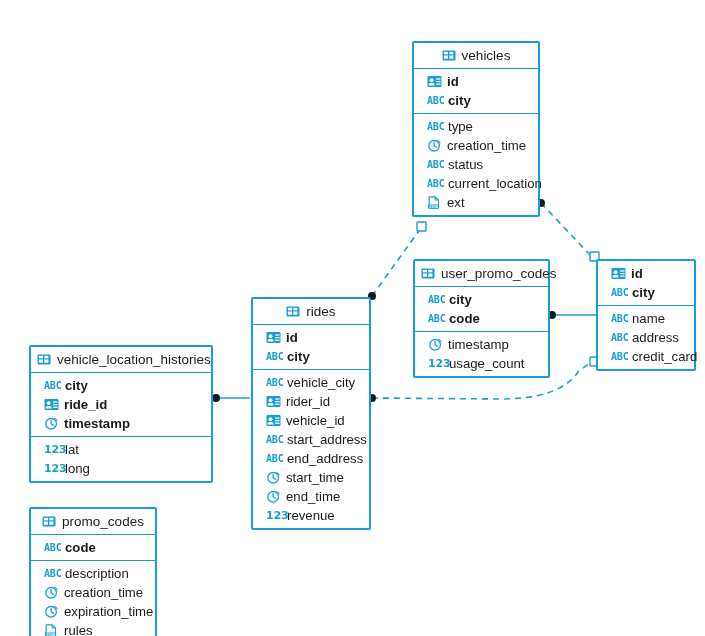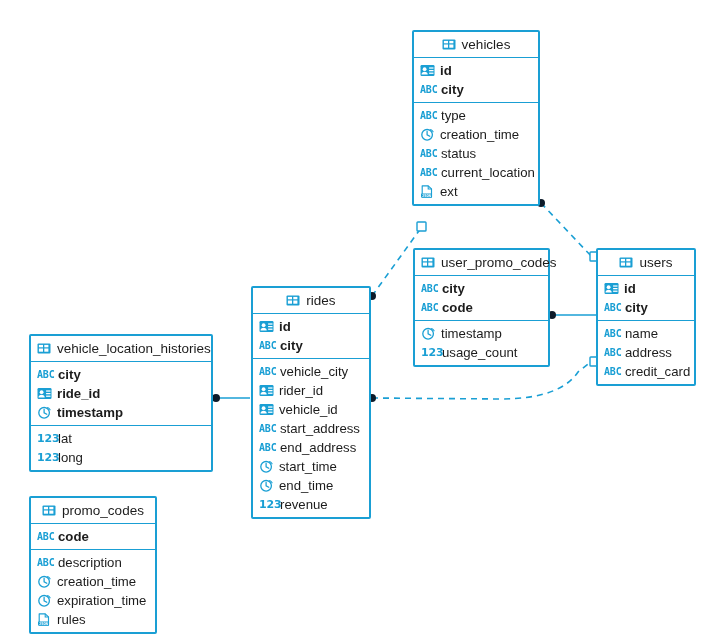--- a/index.html
+++ b/index.html
@@ -14,36 +14,37 @@
   #canvas{position:absolute;inset:0;}
   svg.links{position:absolute;left:0;top:0;width:705px;height:636px;pointer-events:none;}
 
   
   .tbl{
     position:absolute;
     box-sizing:border-box;
     border:2px solid #1a9fd4;
     background:#ffffff;
     border-radius:2px;
+    margin-top:11px;
   }
   .tbl-title{
     display:flex;align-items:center;justify-content:center;
     gap:6px;
     height:26px;
     border-bottom:1.5px solid #1a9fd4;
     box-sizing:border-box;
     padding:0 6px;
     font-size:13.5px;
     color:#1c1c1c;
     white-space:nowrap;
   }
   .tbl-title.left{justify-content:flex-start;}
   .sec{
     box-sizing:border-box;
-    padding:3px 0 3px 1px;
+    padding:3px 0 3px 8px;
   }
   .sec.keys{border-bottom:1.5px solid #1a9fd4;}
   .row{
     display:flex;align-items:center;
     gap:5px;
     height:19px;
     padding:0 6px 0 5px;
     font-size:13.2px;
     color:#1c1c1c;
     white-space:nowrap;
@@ -213,32 +214,20 @@
             </span>
             <span>timestamp</span>
           </div>
           <div class="row">
             <span class="ic ic-123">123</span>
             <span>usage_count</span>
           </div>
         </div>
       </div>
       <div class="tbl" style="left: 596px; top: 248px; width: 100px;">
-        <div class="tbl-title">
-          <span class="hdr-ic">
-            <svg viewBox="0 0 14 11">
-              <rect x="0.5" y="0.5" width="13" height="10" rx="1.1" fill="#1a9fd4"></rect>
-              <rect x="1.9" y="1.9" width="4.1" height="2.4" fill="#ffffff"></rect>
-              <rect x="7.3" y="1.9" width="4.1" height="2.4" fill="#ffffff"></rect>
-              <rect x="1.9" y="5.5" width="4.1" height="3.2" fill="#ffffff"></rect>
-              <rect x="7.3" y="5.5" width="4.1" height="3.2" fill="#ffffff"></rect>
-            </svg>
-          </span>
-          <span>users</span>
-        </div>
         <div class="sec keys">
           <div class="row bold">
             <span class="ic">
               <svg viewBox="0 0 15 13">
                 <rect x="0.5" y="1" width="14" height="11" rx="1.2" fill="#1a9fd4"></rect>
                 <circle cx="4.6" cy="5.2" r="1.9" fill="#fff"></circle>
                 <path d="M1.5 10.4c0-1.8 1.4-2.7 3.1-2.7s3.1 0.9 3.1 2.7z" fill="#fff"></path>
                 <rect x="9.1" y="3.4" width="4.4" height="1.25" fill="#fff"></rect>
                 <rect x="9.1" y="6.0" width="4.4" height="1.25" fill="#fff"></rect>
                 <rect x="9.1" y="8.6" width="4.4" height="1.25" fill="#fff"></rect>

